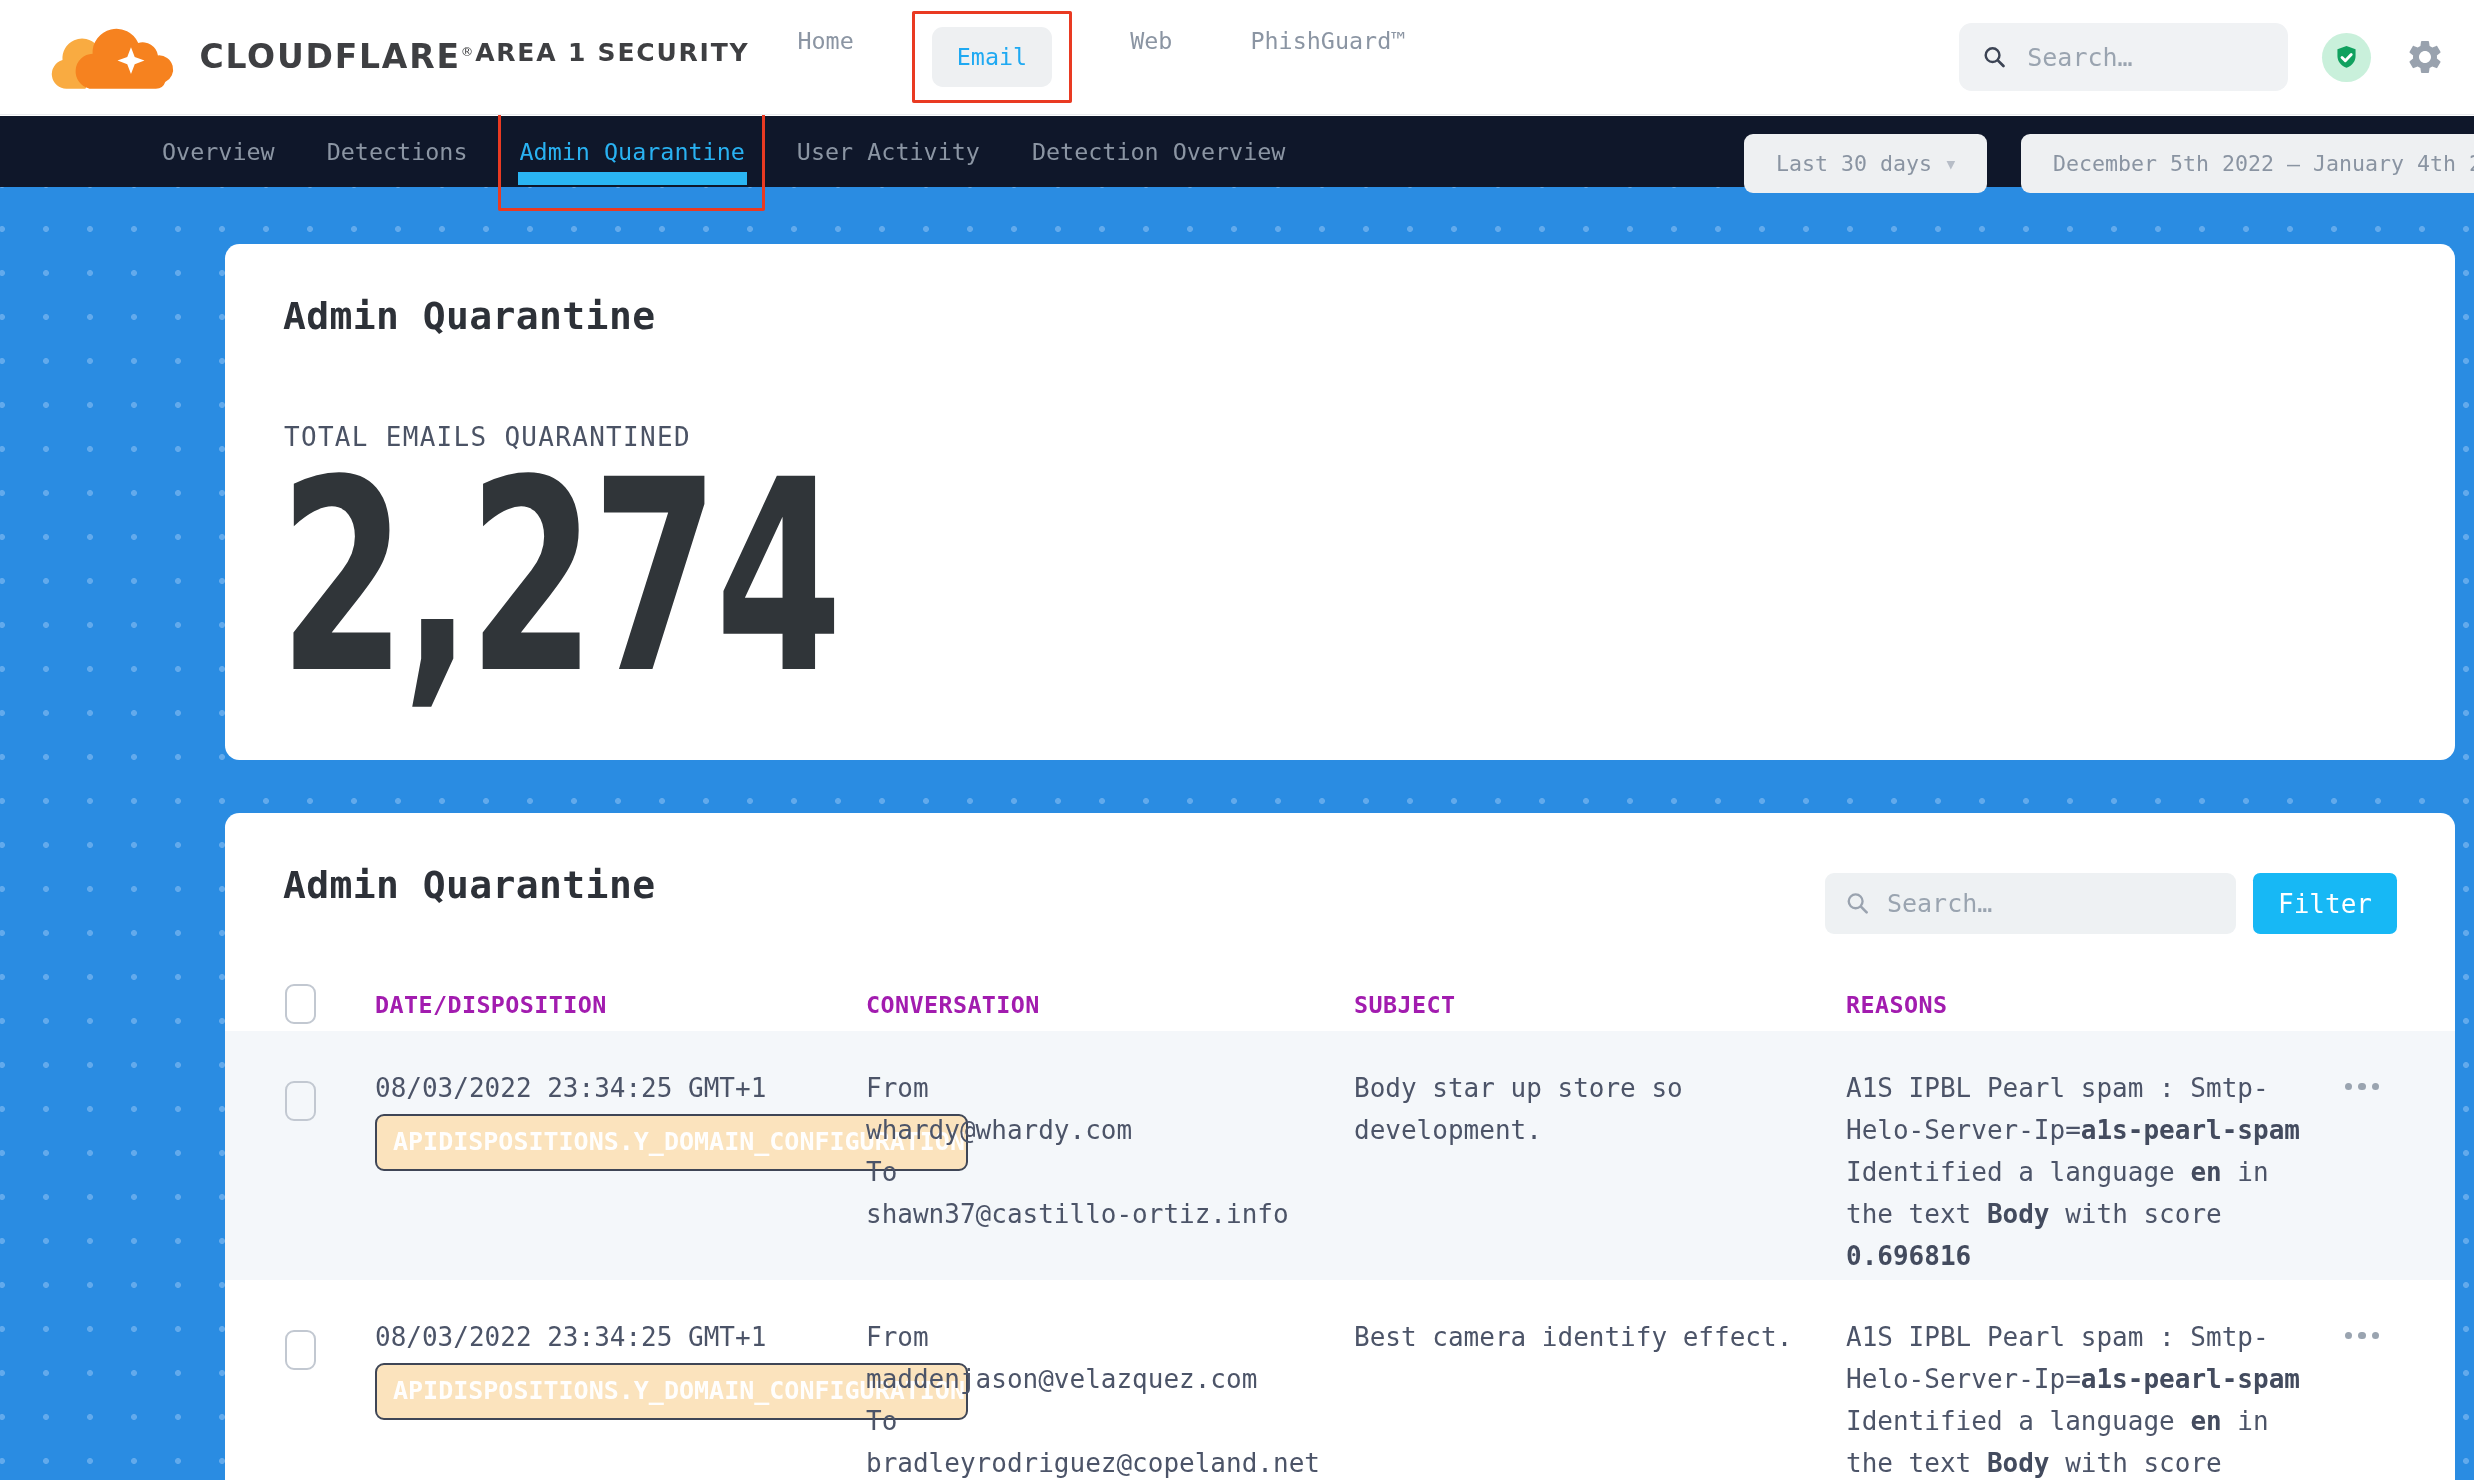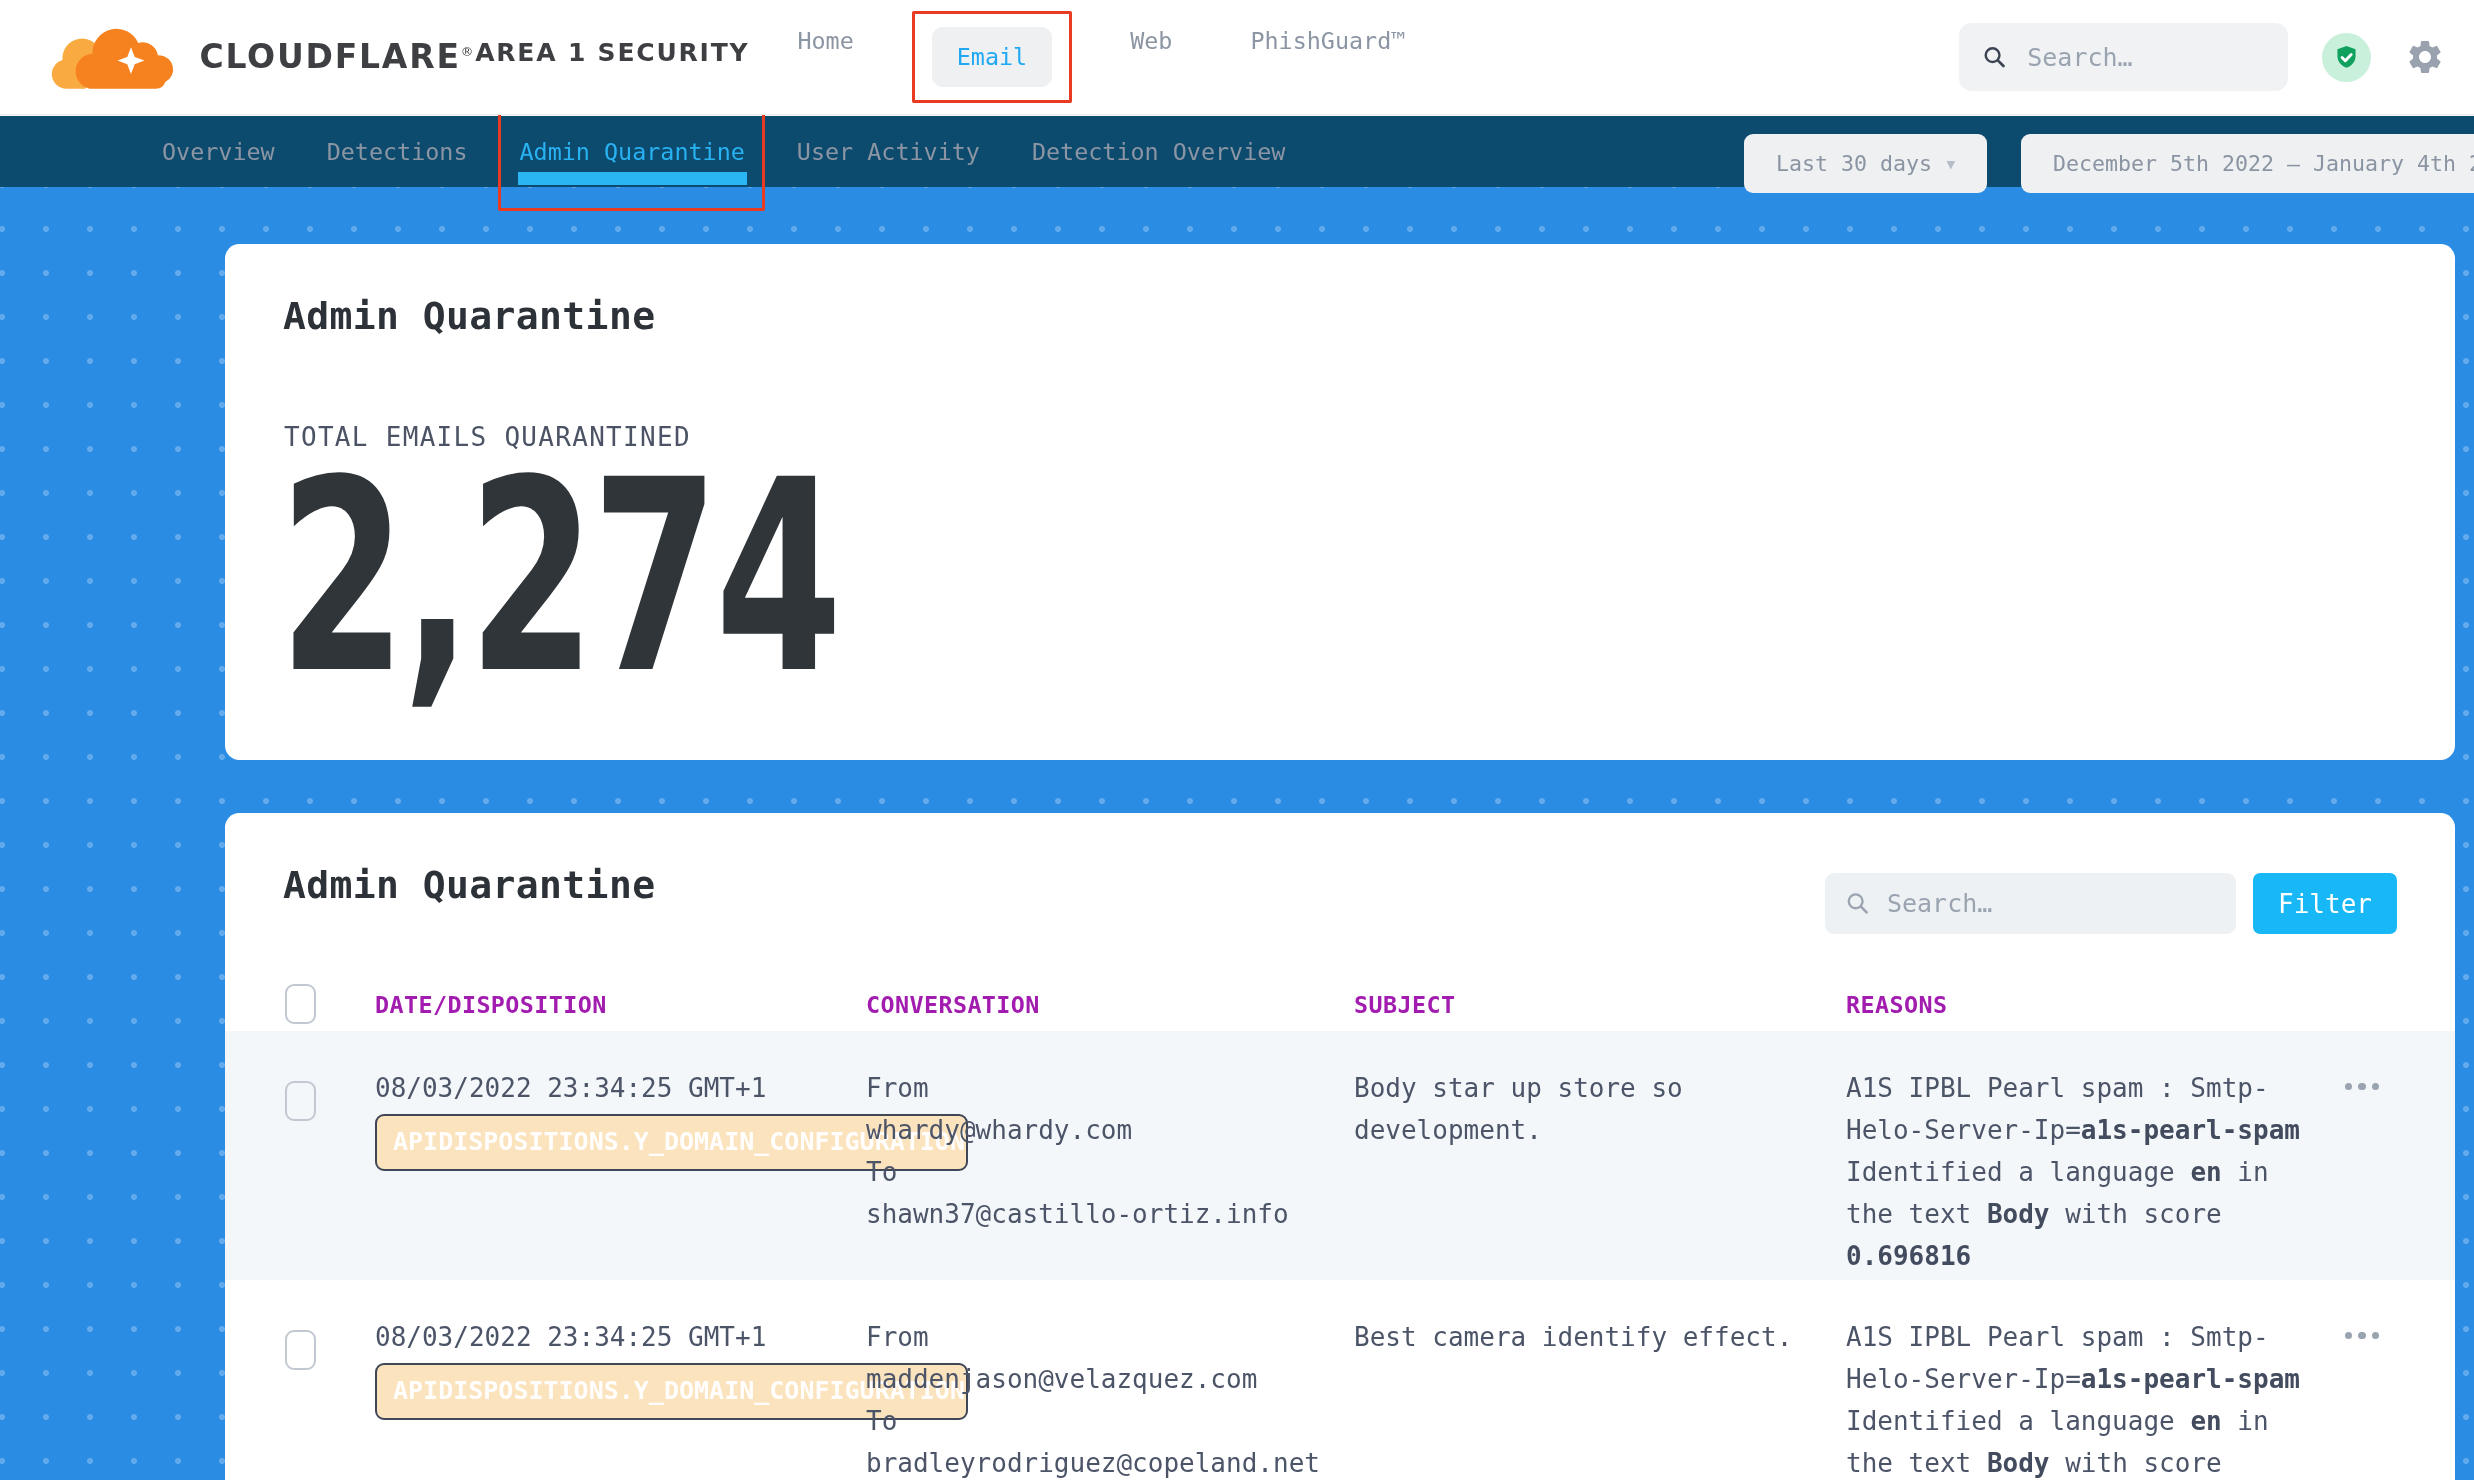--- a/index.html
+++ b/index.html
@@ -19,21 +19,21 @@
   .email-wrap{position:relative;background:#eef0f2;border-radius:10.8px;padding:16px 25px;color:#1fa9f2;cursor:pointer;}
   .red-box{position:absolute;border:3.6px solid #e93a22;border-radius:1.8px;pointer-events:none;z-index:9;}
   .email-wrap .red-box{left:-20px;right:-20px;top:-16px;bottom:-16px;}
   .nav-right{margin-left:auto;display:flex;align-items:center;gap:34px;margin-right:30.5px;}
   .search-pill{display:flex;align-items:center;gap:18px;background:#f0f2f4;border-radius:12.6px;height:68px;width:329px;padding:0 23.4px;box-sizing:border-box;}
   .search-pill input{border:0;background:transparent;outline:none;font-family:inherit;font-size:25px;color:#3f4655;width:100%;}
   input::placeholder{color:#9aa4b0;}
   .badge-green{width:49px;height:49px;border-radius:50%;background:#c9f0db;display:flex;align-items:center;justify-content:center;cursor:pointer;}
 
   
-  .subnav{position:absolute;top:116px;left:0;right:0;height:71px;background:#0c4a6e;z-index:5;}
+  .subnav{position:absolute;top:116px;left:0;right:0;height:71px;background:#0f172a;z-index:5;}
   .sub-tabs{position:absolute;left:162px;top:0;height:71px;display:flex;gap:52px;align-items:center;font-size:23.4px;color:#8b95a3;}
   .sub-tab{position:relative;padding:7.2px 0;cursor:pointer;white-space:nowrap;}
   .sub-tab.active{color:#29b2f2;}
   .underline{position:absolute;left:-1.8px;right:-1.8px;bottom:-12.6px;height:13.5px;background:#2ab5f3;}
   .admin-box{left:-21.6px;right:-20px;top:-25px;bottom:-38px;}
   .sub-right{position:absolute;left:1744px;top:6.3px;display:flex;gap:34px;align-items:center;}
   .pill{background:#eef0f2;border-radius:9px;height:59px;display:flex;align-items:center;padding:0 32px;color:#8a94a2;font-size:21.6px;gap:14.4px;white-space:nowrap;cursor:pointer;margin-top:12px;}
   .pill .caret{font-size:14.4px;color:#b7bdc7;}
   .pill.date-pill{width:503px;overflow:hidden;flex:none;box-sizing:border-box;}
 

